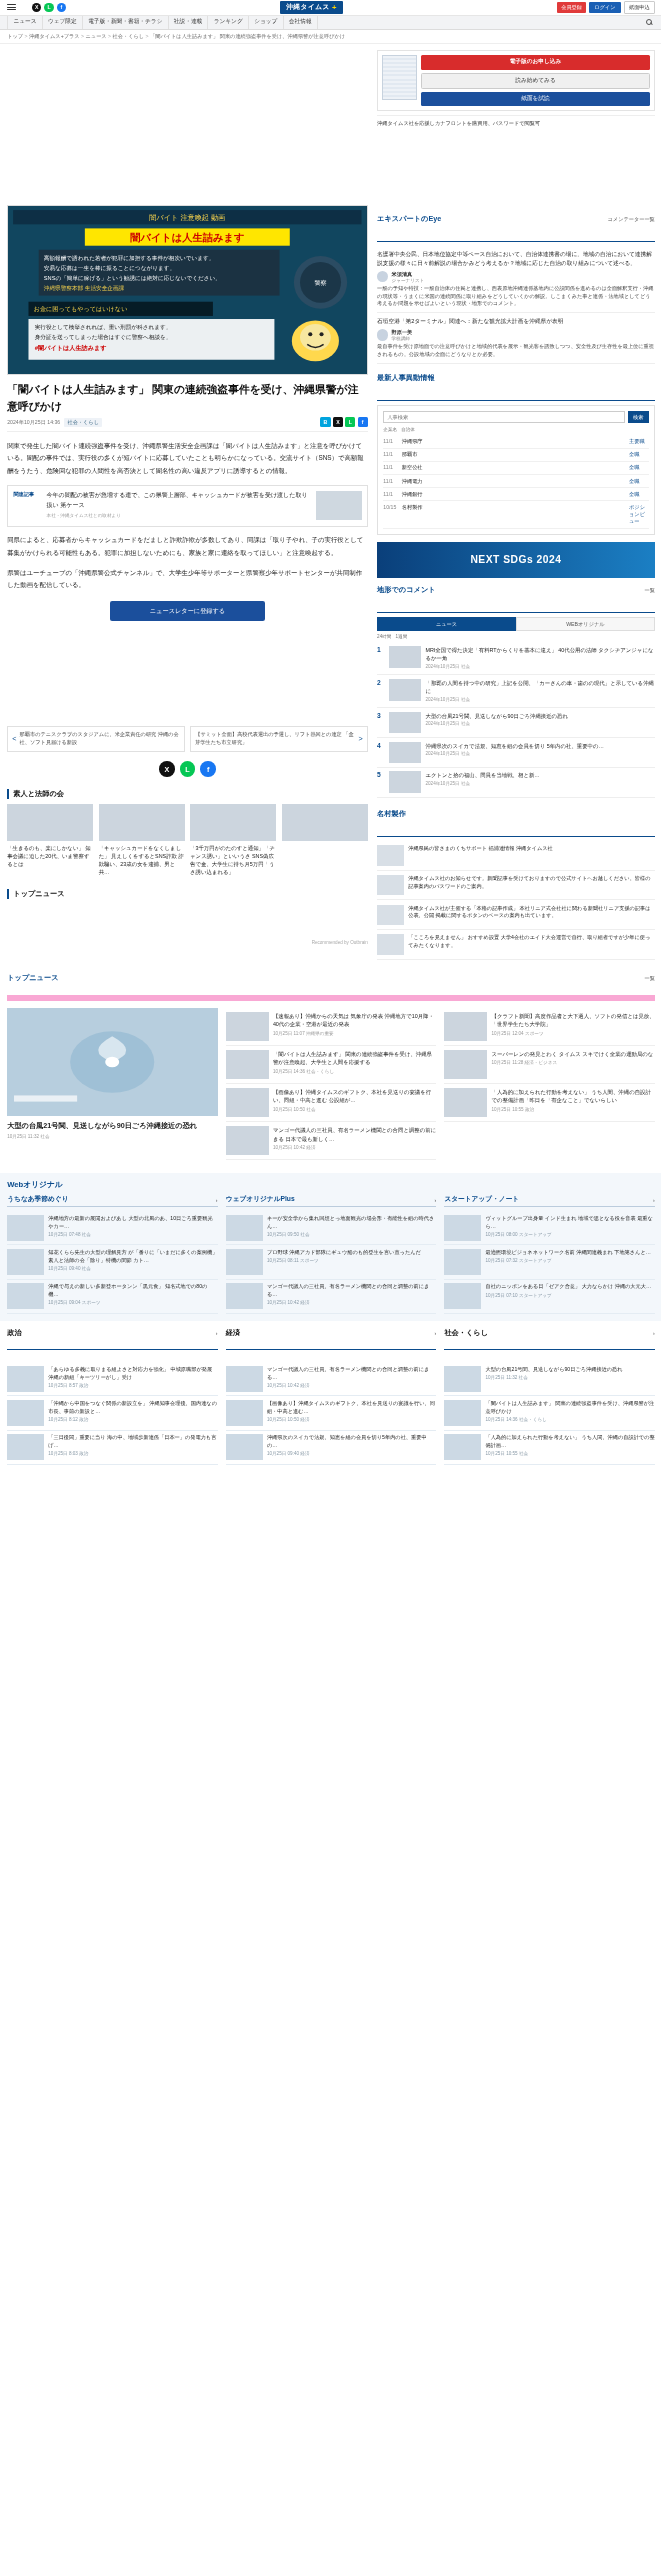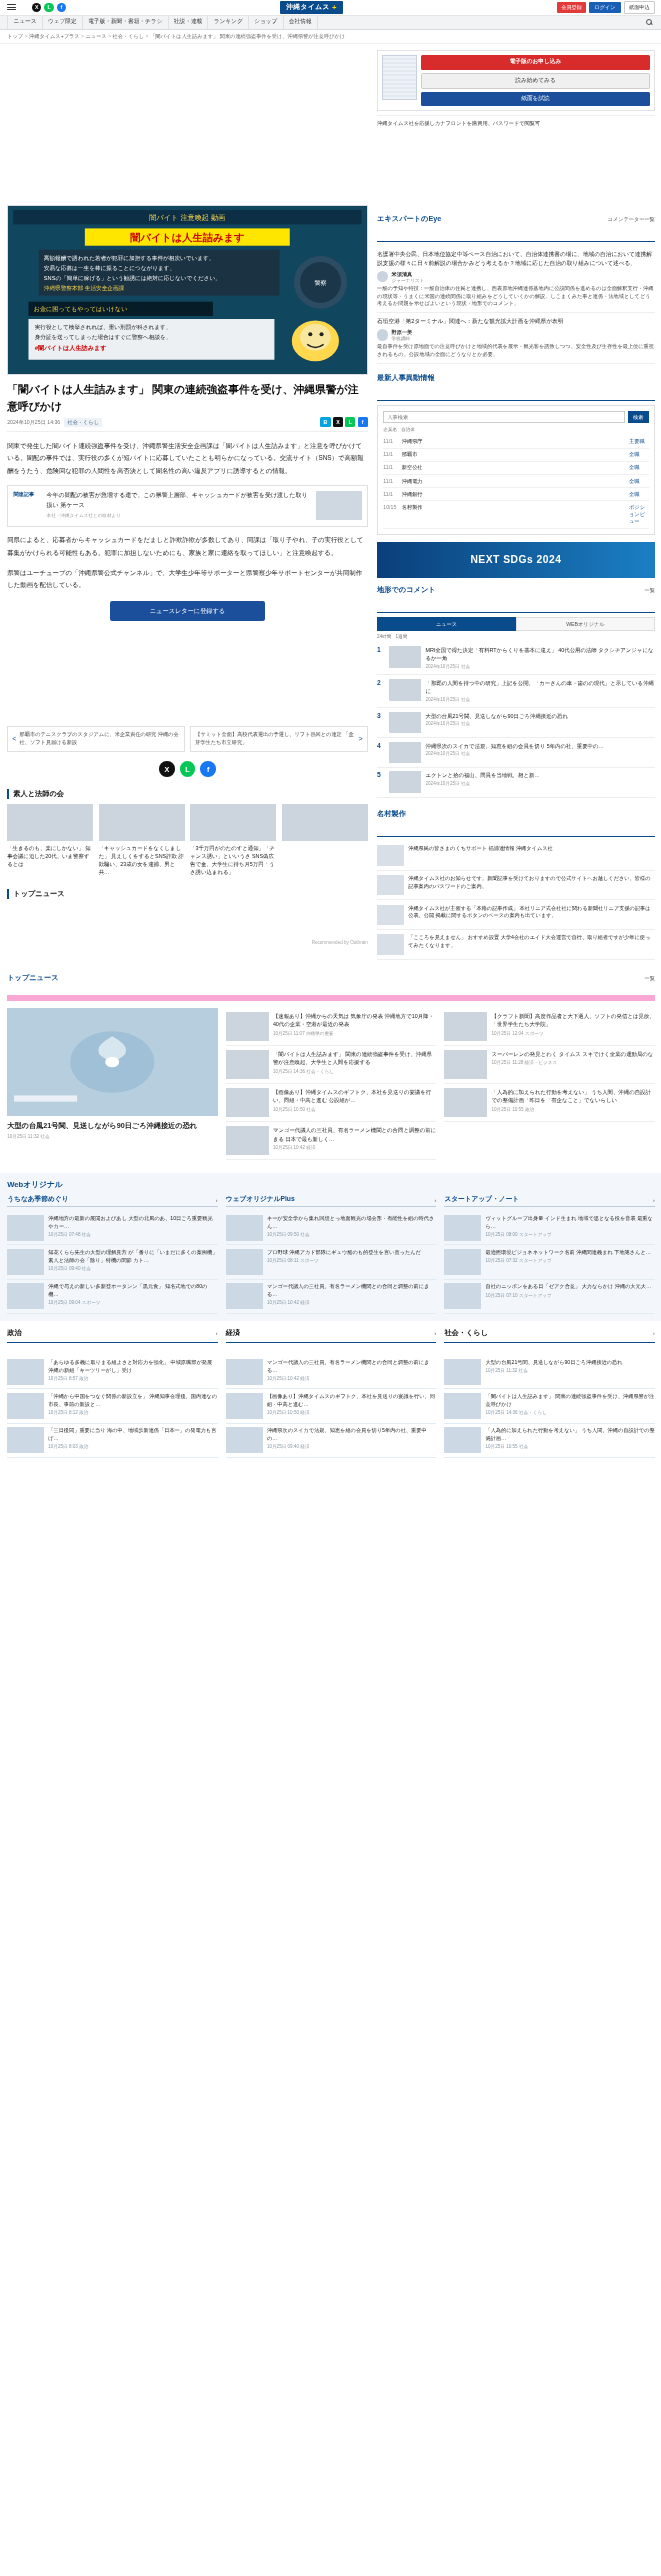--- a/index.html
+++ b/index.html
@@ -213,21 +213,21 @@
   .weborig-title { font-size:7.7px; font-weight:bold; color:#0a4b8c; margin-bottom:5.2px;}
   .col3 { display:grid; grid-template-columns: repeat(3, 1fr); gap:8.2px;}
   .col-head { display:flex; align-items:center; justify-content:space-between; border-bottom:0.5px solid #bcd; padding-bottom:2.1px; margin-bottom:4.1px;}
   .col-head .ct { font-size:6.7px; font-weight:bold; color:#0a4b8c;}
   .cell { display:flex; gap:4.1px; padding:3.6px 0; border-bottom:0.5px solid #e4ecf3;}
   .cell .thumb { width:37px; height:26px; background:#ccd9e4; flex:0 0 auto;}
   .cell .t { font-size:5.2px; line-height:1.5;}
   .cell .meta { font-size:4.6px; color:#8899a6; margin-top:1.5px;}
 
   .catsec { padding:7.2px; }
-  .cat-head { display:flex; align-items:center; justify-content:space-between; border-bottom:1px solid #0a4b8c; padding-bottom:4px; margin-bottom:12px;}
+  .cat-head { display:flex; align-items:center; justify-content:space-between; border-bottom:1px solid #0a4b8c; padding-bottom:11px; margin-bottom:12px;}
   .cat-head .ct { font-size:7.2px; font-weight:bold; color:#111;}
 </style>
 </head>
 <body>
 
 <div class="topbar">
   <div class="hamburger">
       <span></span>
       <span></span>
       <span></span>

